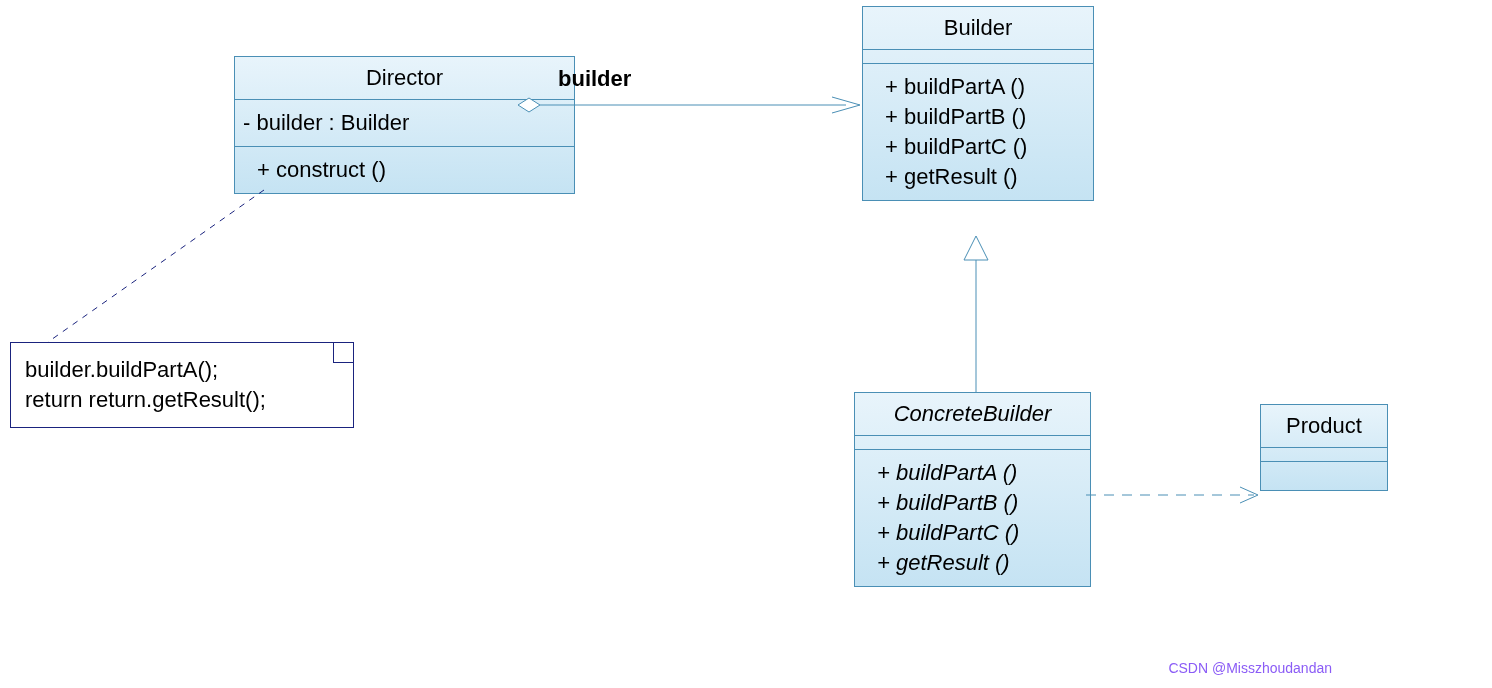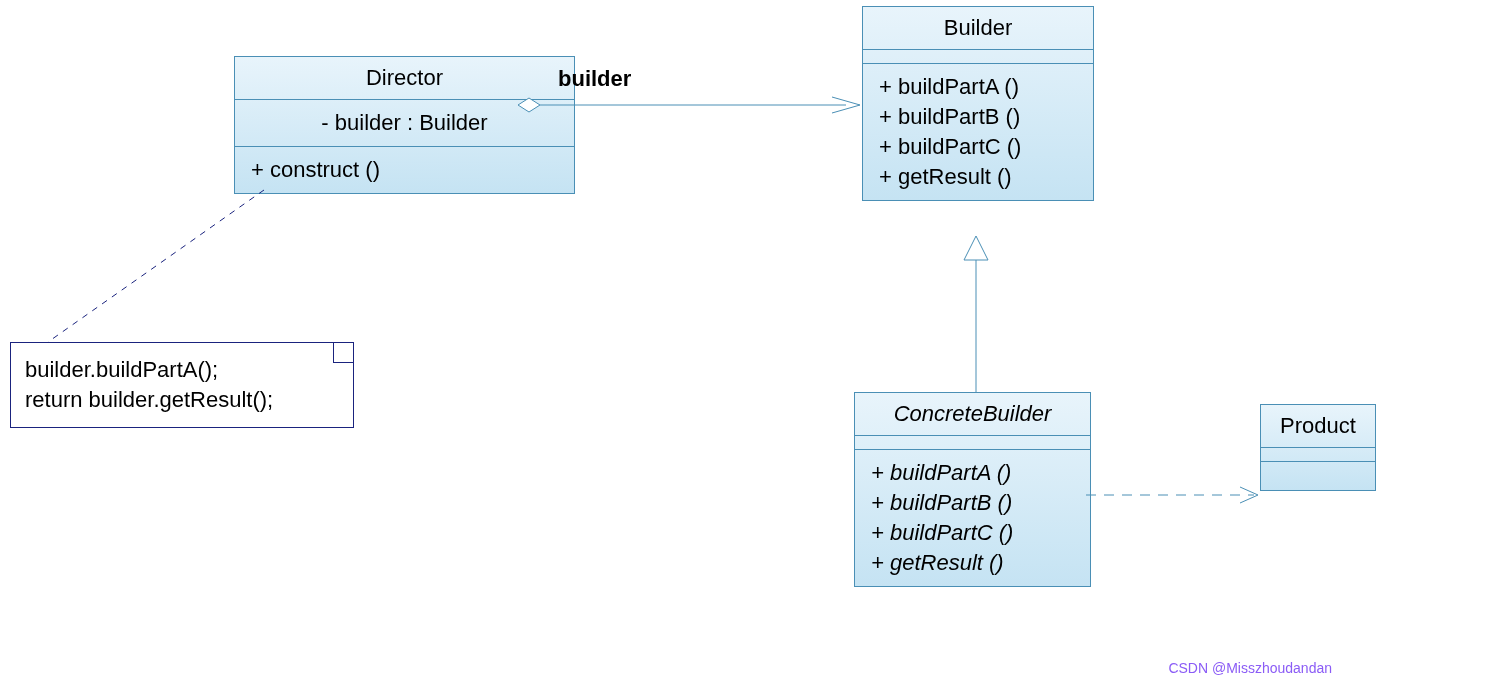--- a/index.html
+++ b/index.html
@@ -21,26 +21,26 @@
     .uml-class .title {
       padding: 8px 14px;
       text-align: center;
       border-bottom: 1px solid #4a8fb5;
       font-weight: normal;
     }
     .uml-class .attrs {
       padding: 8px 8px;
       border-bottom: 1px solid #4a8fb5;
       min-height: 20px;
-      text-align: center;
     }
     .uml-class .attrs:last-child { border-bottom: none; }
     .uml-class .methods {
       padding: 8px 16px;
       min-height: 20px;
+      margin-left: 6px;
     }
     .uml-class .row { padding: 2px 0; white-space: nowrap; }
     .uml-note {
       position: absolute;
       border: 1px solid #1a237e;
       background: #ffffff;
       font-size: 22px;
       padding: 12px 14px;
     }
     .uml-note .row { padding: 2px 0; white-space: nowrap; }
@@ -103,30 +103,30 @@
   <div class="title">ConcreteBuilder</div>
   <div class="empty-section"></div>
   <div class="methods">
     <div class="row">+ buildPartA ()</div>
     <div class="row">+ buildPartB ()</div>
     <div class="row">+ buildPartC ()</div>
     <div class="row">+ getResult ()</div>
   </div>
 </div>
 
-<div class="uml-class" style="left:1260px; top:404px; width:116px;">
+<div class="uml-class" style="left:1260px; top:404px; width:128px;">
   <div class="title">Product</div>
   <div class="empty-section"></div>
   <div class="methods" style="min-height:28px;"></div>
 </div>
 
 <div class="uml-note" style="left:10px; top:342px; width:344px;">
   <div class="fold"></div>
   <div class="row">builder.buildPartA();</div>
-  <div class="row">return builder.getResult();</div>
+  <div class="row">return return.getResult();</div>
 </div>
 
 <div class="label" style="left:558px; top:66px;">builder</div>
 
 <div class="watermark" style="right:160px; bottom:12px;">CSDN @Misszhoudandan</div>
 
 <svg class="overlay">
 
   <line x1="540" y1="105" x2="846" y2="105" stroke="#4a8fb5" stroke-width="1"></line>
 

